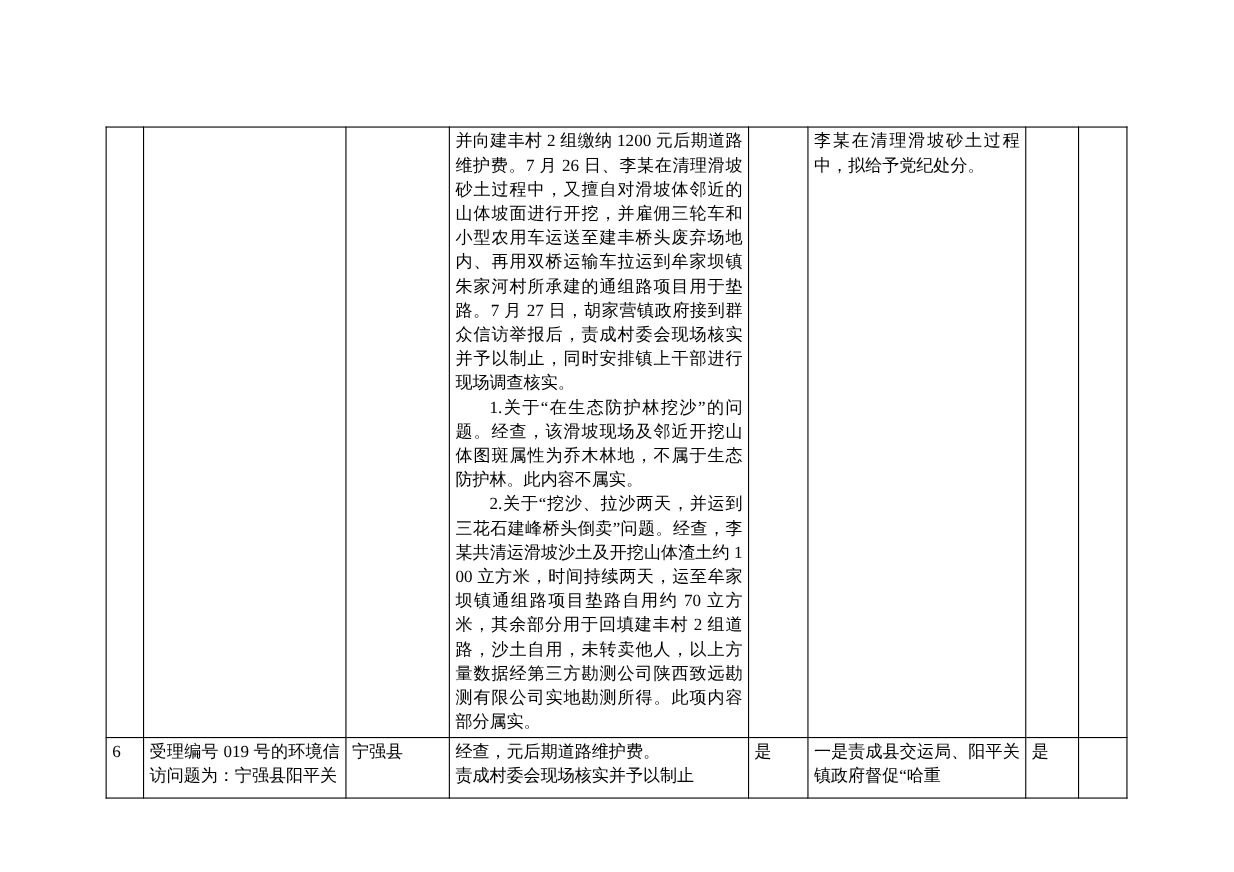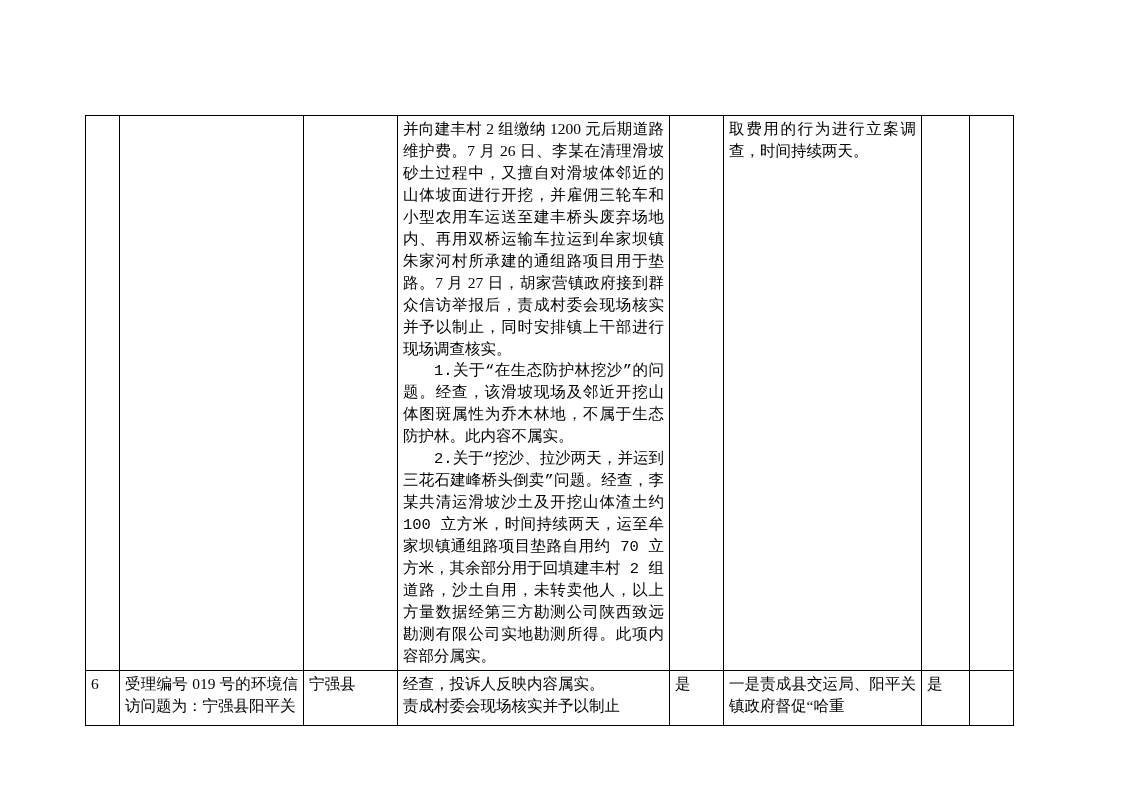--- a/index.html
+++ b/index.html
@@ -15,21 +15,21 @@
     overflow: hidden;
   }
   .page {
     position: relative;
     width: 1122px;
     height: 793px;
     background: #ffffff;
   }
   .doc-table {
     position: absolute;
-    left: 85px;
+    left: 96px;
     top: 115px;
     width: 900px;
     border-collapse: collapse;
     table-layout: fixed;
   }
   .doc-table td {
     border: 1px solid #000000;
     vertical-align: top;
     padding: 2px 5px 2px 5px;
     font-size: 15.5px;
@@ -48,21 +48,21 @@
   .cell-text {
     display: block;
     text-align: justify;
     text-justify: inter-ideograph;
     white-space: pre-wrap;
     word-break: break-all;
   }
   .center { text-align: center; }
   .row-tall td { height: 505px; }
 
-  .pad-indent { text-indent: 2em; font-family: Liberation Mono, monospace; }
+  .pad-indent { text-indent: 2em; }
 
   
   .row2 td {
     height: 50px;
   }
   .row2 .cell-text {
     text-align: justify;
     text-justify: inter-ideograph;
   }
 </style>
@@ -94,41 +94,41 @@
         </td>
         <td>
           <span class="cell-text">并向建丰村 2 组缴纳 1200 元后期道路维护费。7 月 26 日、李某在清理滑坡砂土过程中，又擅自对滑坡体邻近的山体坡面进行开挖，并雇佣三轮车和小型农用车运送至建丰桥头废弃场地内、再用双桥运输车拉运到牟家坝镇朱家河村所承建的通组路项目用于垫路。7 月 27 日，胡家营镇政府接到群众信访举报后，责成村委会现场核实并予以制止，同时安排镇上干部进行现场调查核实。</span>
           <span class="cell-text pad-indent">1.关于“在生态防护林挖沙”的问题。经查，该滑坡现场及邻近开挖山体图斑属性为乔木林地，不属于生态防护林。此内容不属实。</span>
           <span class="cell-text pad-indent">2.关于“挖沙、拉沙两天，并运到三花石建峰桥头倒卖”问题。经查，李某共清运滑坡沙土及开挖山体渣土约 100 立方米，时间持续两天，运至牟家坝镇通组路项目垫路自用约 70 立方米，其余部分用于回填建丰村 2 组道路，沙土自用，未转卖他人，以上方量数据经第三方勘测公司陕西致远勘测有限公司实地勘测所得。此项内容部分属实。</span>
         </td>
         <td class="center">
           <span class="cell-text center"></span>
         </td>
         <td>
-          <span class="cell-text">取费用的行为进行立案调查，时间持续两天。</span>
+          <span class="cell-text">李某在清理滑坡砂土过程中，拟给予党纪处分。</span>
         </td>
         <td class="center">
           <span class="cell-text center"></span>
         </td>
         <td class="center">
           <span class="cell-text center"></span>
         </td>
       </tr>
       <tr class="row2">
         <td class="center">
           <span class="cell-text center">6</span>
         </td>
         <td>
           <span class="cell-text">受理编号 019 号的环境信访问题为：宁强县阳平关</span>
         </td>
         <td class="center">
           <span class="cell-text center">宁强县</span>
         </td>
         <td>
-          <span class="cell-text center">经查，投诉人反映内容属实。</span>
+          <span class="cell-text center">经查，元后期道路维护费。</span>
           <span class="cell-text">责成村委会现场核实并予以制止</span>
         </td>
         <td class="center">
           <span class="cell-text center">是</span>
         </td>
         <td>
           <span class="cell-text center">一是责成县交运局、阳平关镇政府督促“哈重</span>
         </td>
         <td class="center">
           <span class="cell-text center">是</span>

